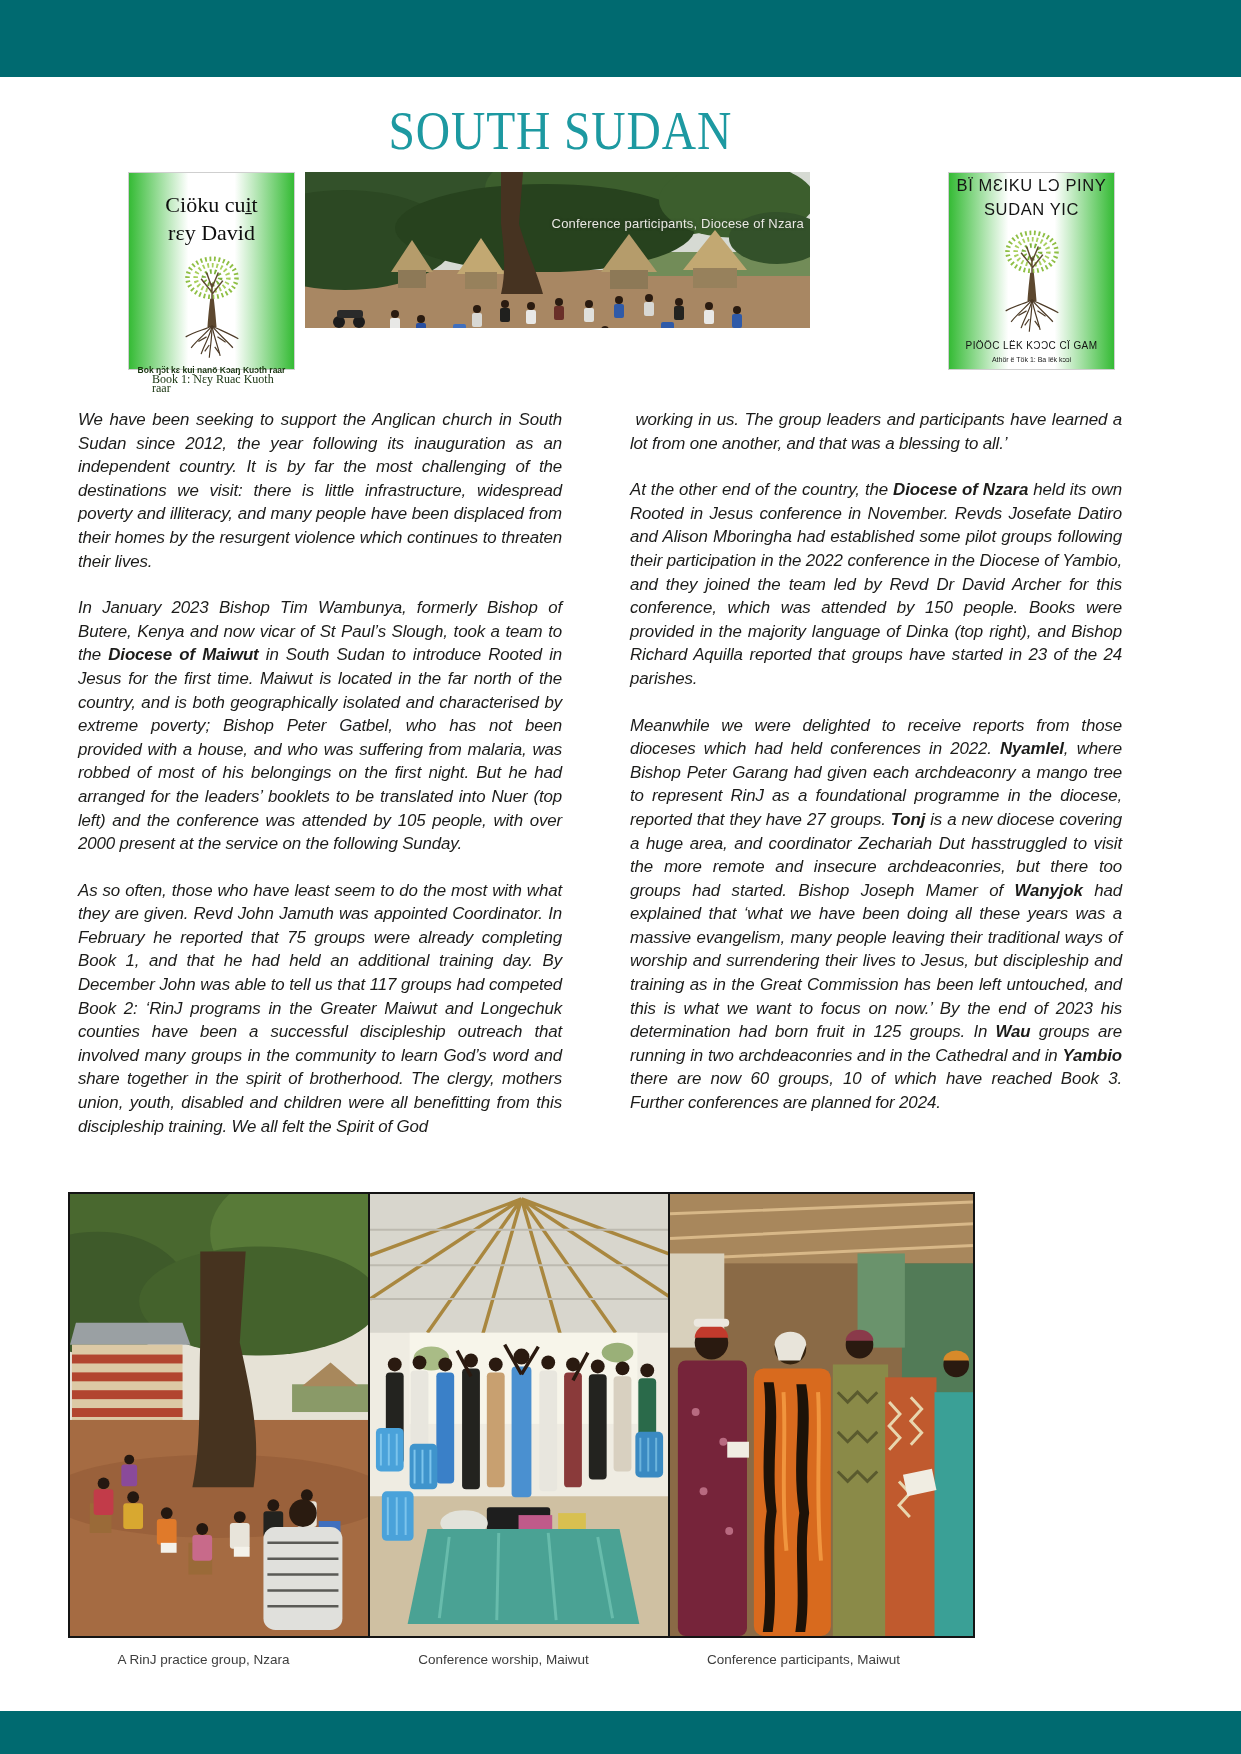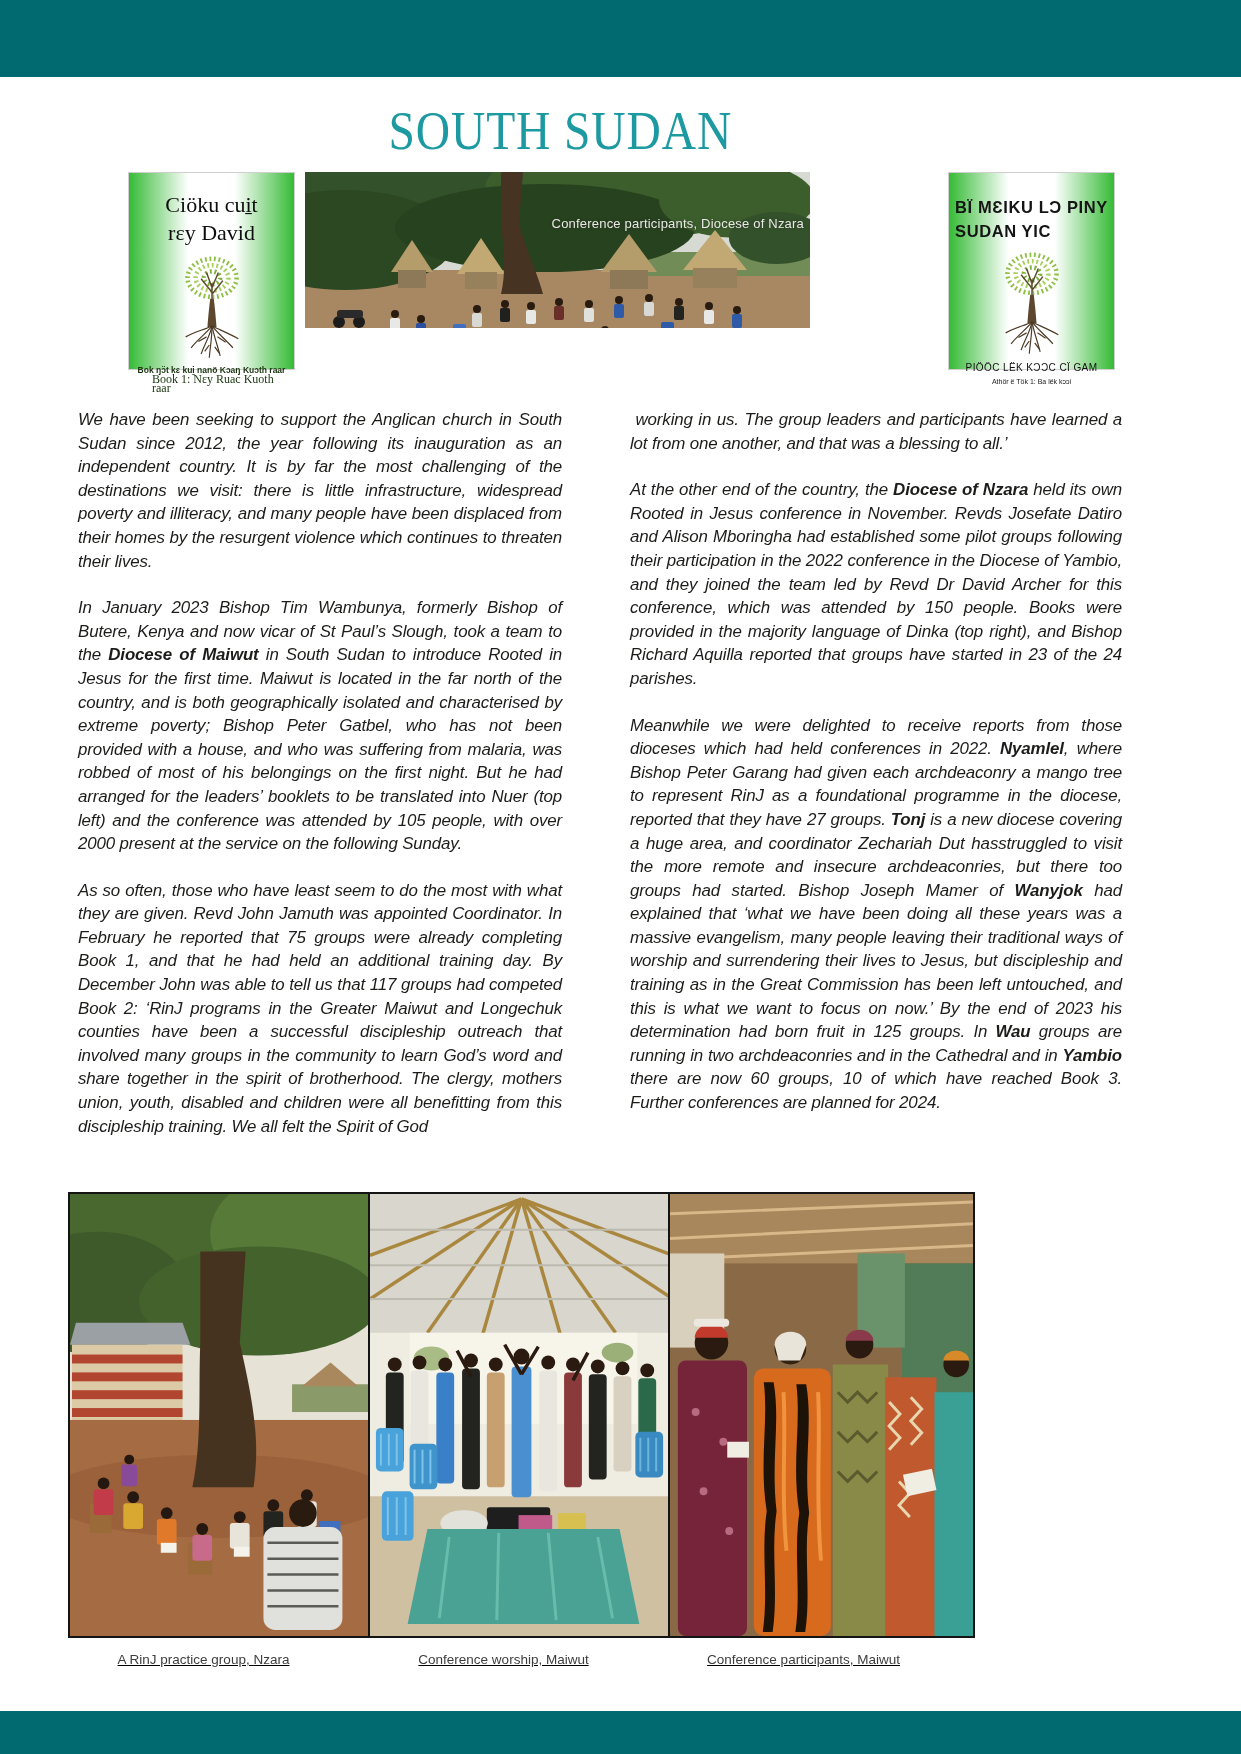--- a/index.html
+++ b/index.html
@@ -14,22 +14,22 @@
   .page-title span{display:inline-block;transform:scaleX(0.88);transform-origin:center;}
 
   
   .cover{position:absolute;top:172px;width:167px;height:198px;box-sizing:border-box;
       background:linear-gradient(90deg,var(--cover_green,#35bb35) 0%,#ffffff 36%,#ffffff 64%,var(--cover_green,#35bb35) 100%);
       border:1px solid #cfcfcf;display:flex;flex-direction:column;align-items:center;}
   .cover.left{left:128px;}
   .cover.right{left:948px;}
   .cover-title-nuer{font-family:"Liberation Serif",serif;font-size:22px;line-height:28px;
       text-align:center;margin-top:18px;color:#0e0e0e;}
-  .cover-title-dinka{font-size:16.5px;line-height:24px;letter-spacing:.6px;
-      margin-top:22px;color:#141414;font-weight:bold;}
+  .cover-title-dinka{font-size:16.5px;line-height:24px;letter-spacing:.6px;text-align:center;
+      color:#141414;font-weight:normal;}
   .tree-slot{flex:1;display:flex;align-items:center;justify-content:center;width:100%;}
   .tree-slot svg{width:104px;height:118px;display:block;}
   .cover-foot-n1{font-family:Liberation Sans, sans-serif;font-size:8.5px;font-weight:bold;color:#17330e;line-height:10px;}
   .cover-foot-n2{font-family:"Liberation Serif",serif;font-size:12px;color:#17330e;line-height:9px;margin-bottom:2px;padding-left:23px;}
   .cover-foot-d1{font-size:10px;letter-spacing:.4px;color:#121212;line-height:13px;}
   .cover-foot-d2{font-size:7px;color:#1a1a1a;line-height:9px;margin:3px 0 5px;}
 
   .hero{position:absolute;top:172px;left:305px;width:505px;height:156px;overflow:hidden;}
   .hero svg{display:block;width:505px;height:206px;}
   .hero-caption{position:absolute;top:44px;right:6px;font-size:13px;color:#e9e9e3;
@@ -38,21 +38,21 @@
   
   .article{position:absolute;top:408px;left:78px;width:1044px;display:flex;gap:68px;font-style:italic;}
   .col{text-align:justify;font-size:16.9px;line-height:23.6px;color:#1c1c1a;letter-spacing:-.14px;}
   .col.left{width:484px;}
   .col.right{width:492px;}
   .col p{margin:0 0 23px 0;}
   .col b{font-weight:bold;}
 
   
   .bottom-row{position:absolute;top:1192px;left:68px;display:flex;gap:29px;}
-  .bphoto{width:271px;text-decoration:underline;}
+  .bphoto{width:271px;}
   .bphoto .frame{width:307px;height:446px;border:2px solid #141414;box-sizing:border-box;overflow:hidden;}
   .bphoto svg{display:block;width:303px;height:442px;}
   .bcaption{margin-top:14px;text-align:center;font-size:13.5px;color:var(--caption_gray,#3d3d3d);}
 </style>
 </head>
 <body>
 
 <div class="page">
 
   <div class="bar top"></div>

